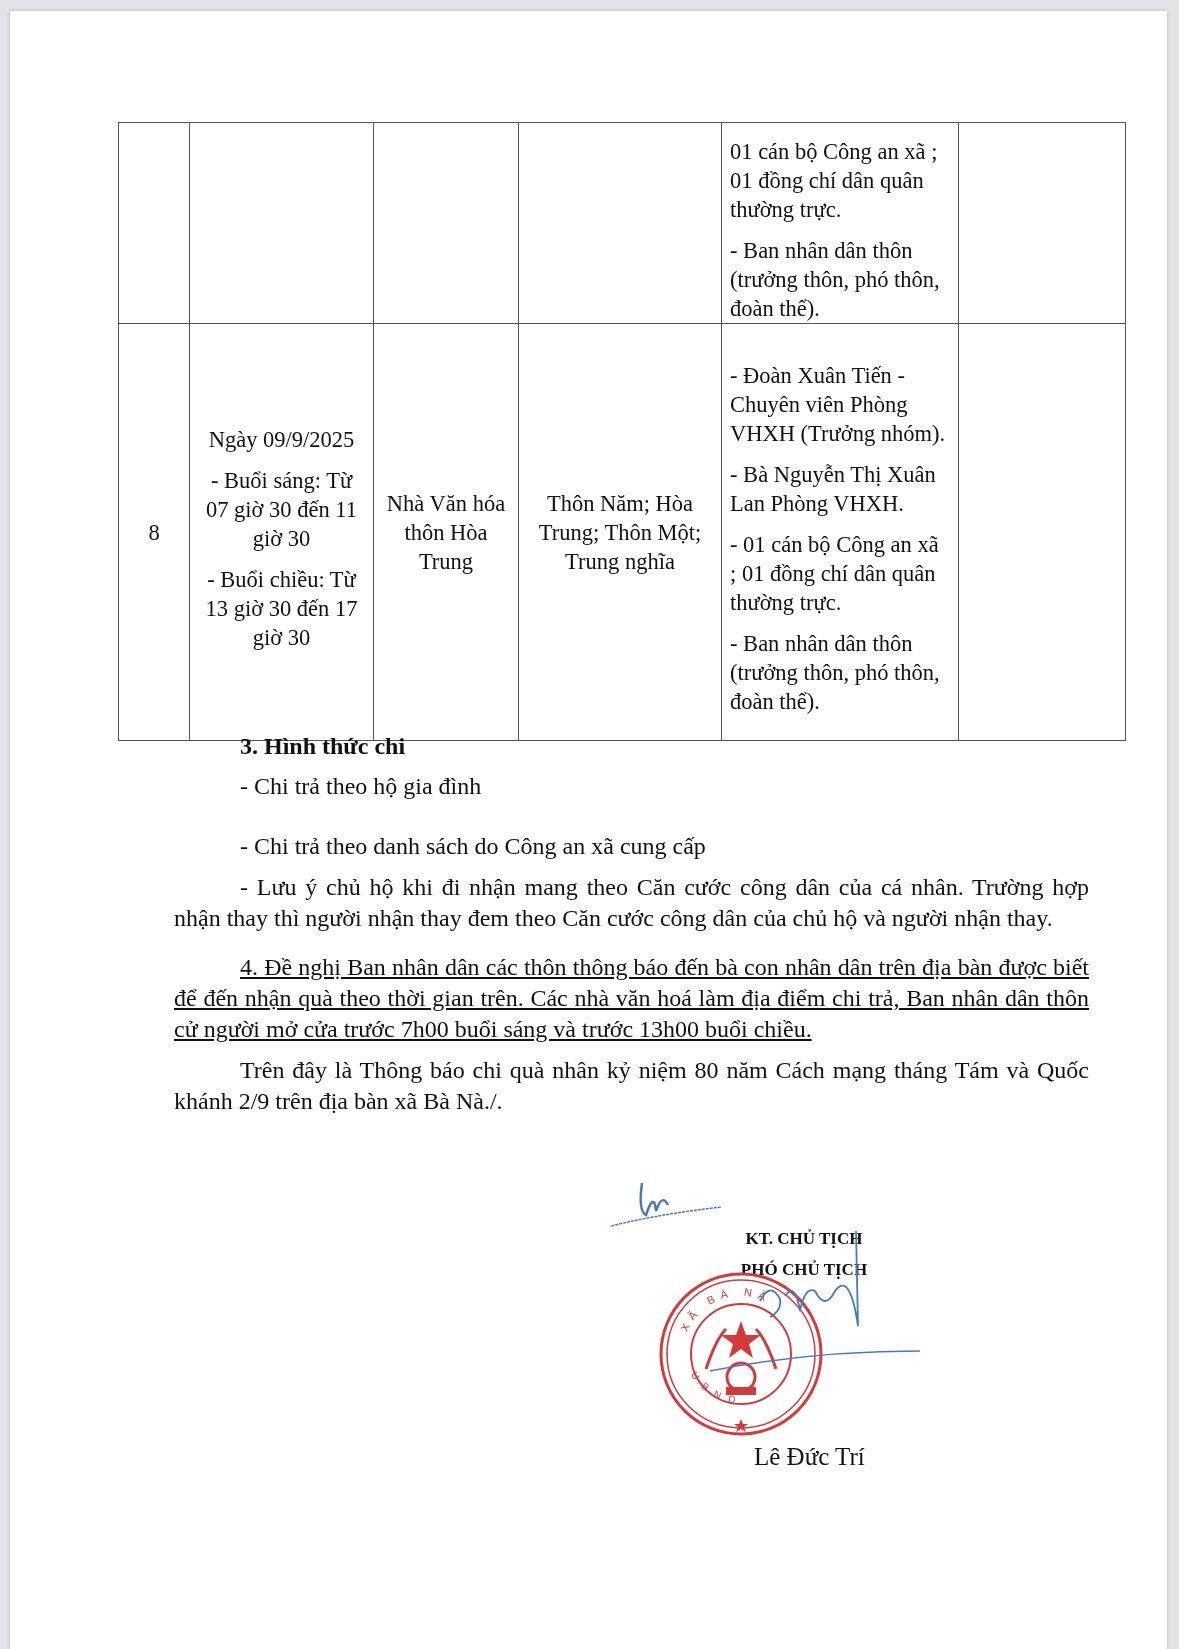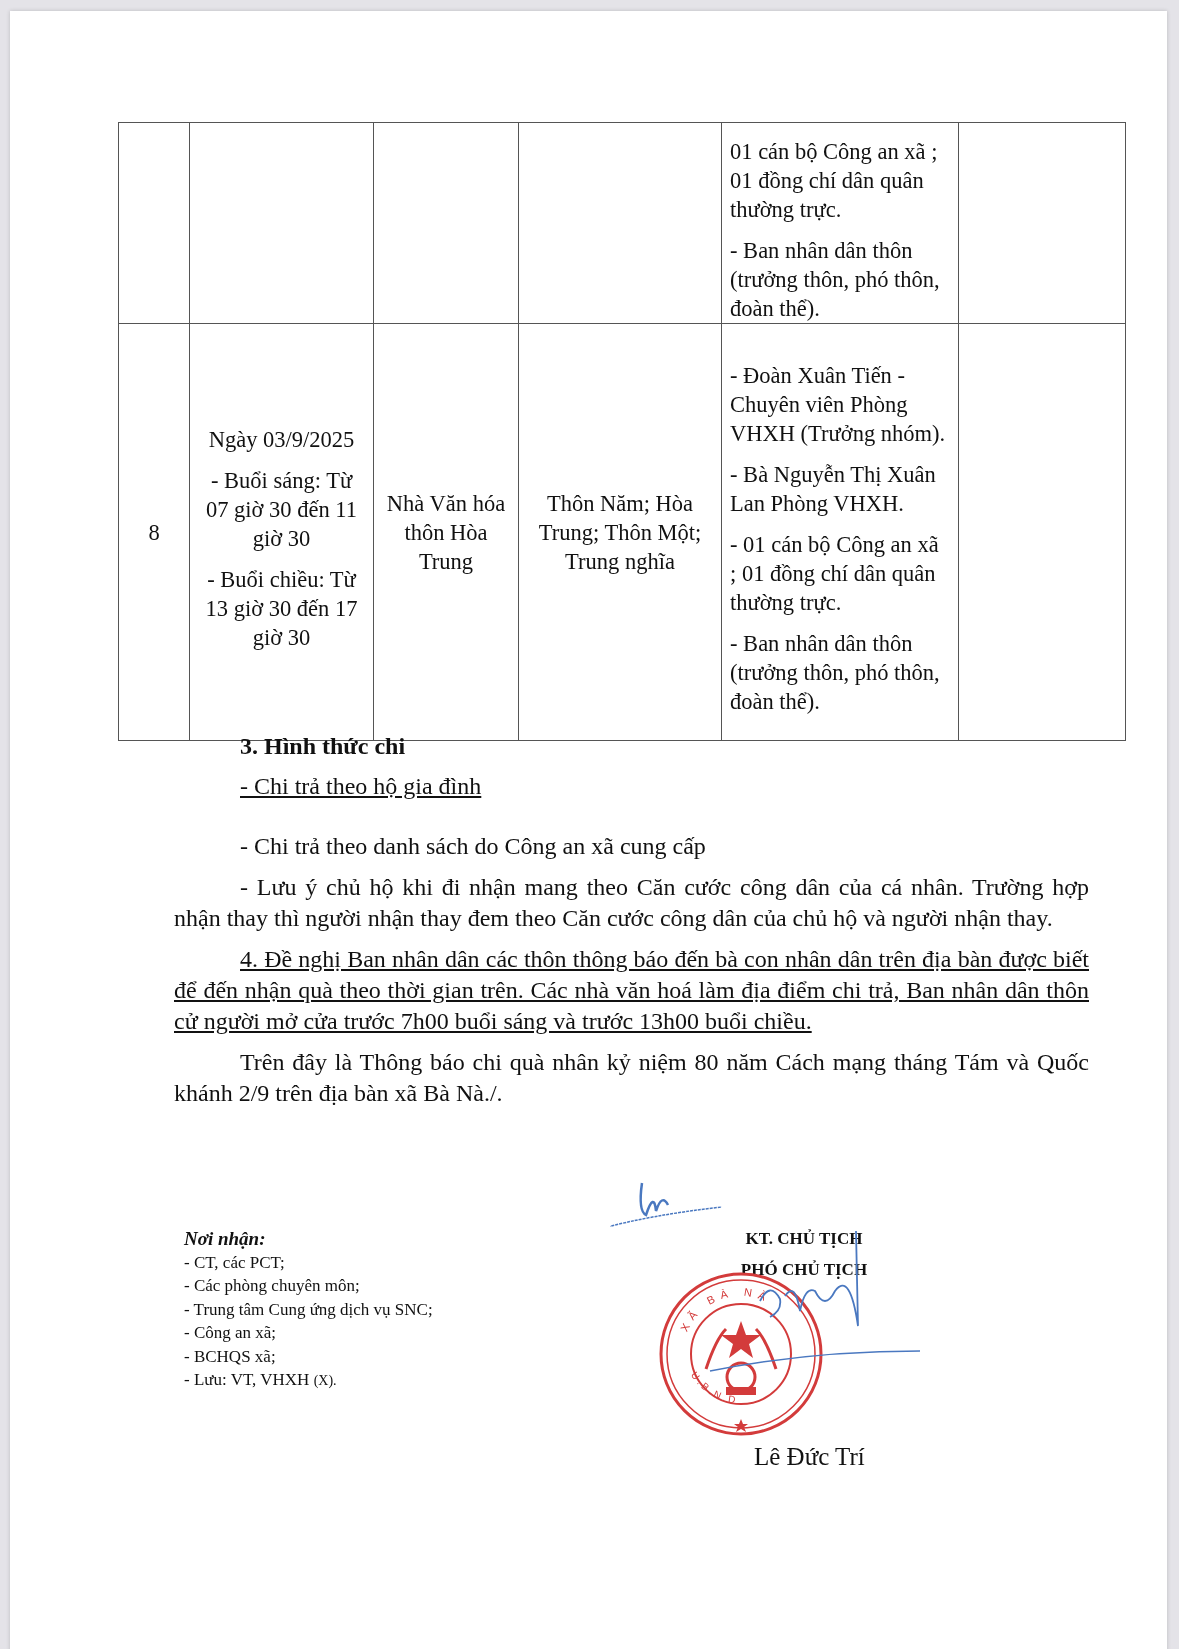--- a/index.html
+++ b/index.html
@@ -81,55 +81,46 @@
       <td class="c4"></td>
       <td class="c5">
         <p class="cell-para">01 cán bộ Công an xã ; 01 đồng chí dân quân thường trực.</p>
         <p class="cell-para">- Ban nhân dân thôn (trưởng thôn, phó thôn, đoàn thể).</p>
       </td>
       <td class="c6"></td>
     </tr>
     <tr class="r2">
       <td class="c1">8</td>
       <td class="c2">
-        <p class="cell-para">Ngày 03/9/2025</p>
+        <p class="cell-para">Ngày 09/9/2025</p>
         <p class="cell-para">- Buổi sáng: Từ 07 giờ 30 đến 11 giờ 30</p>
         <p class="cell-para">- Buổi chiều: Từ 13 giờ 30 đến 17 giờ 30</p>
       </td>
       <td class="c3">Nhà Văn hóa thôn Hòa Trung</td>
       <td class="c4">Thôn Năm; Hòa Trung; Thôn Một; Trung nghĩa</td>
       <td class="c5">
         <p class="cell-para">- Đoàn Xuân Tiến - Chuyên viên Phòng VHXH (Trưởng nhóm).</p>
         <p class="cell-para">- Bà Nguyễn Thị Xuân Lan Phòng VHXH.</p>
         <p class="cell-para">- 01 cán bộ Công an xã ; 01 đồng chí dân quân thường trực.</p>
         <p class="cell-para">- Ban nhân dân thôn (trưởng thôn, phó thôn, đoàn thể).</p>
       </td>
       <td class="c6"></td>
     </tr>
   </tbody>
     </table>
 
   <div class="body-text" style="top:720px;">
     <p class="blk heading" style="padding-left:66px; margin-bottom:9px;">3. Hình thức chi</p>
-    <p class="blk" style="padding-left:66px; margin-bottom:26px;text-decoration:underline;">- Chi trả theo hộ gia đình</p>
+    <p class="blk" style="padding-left:66px; margin-bottom:26px;">- Chi trả theo hộ gia đình</p>
     <p class="blk" style="padding-left:66px; margin-bottom:10px;margin-top:29px;">- Chi trả theo danh sách do Công an xã cung cấp</p>
-    <p class="blk indent" style="margin-bottom:10px;">- Lưu ý chủ hộ khi đi nhận mang theo Căn cước công dân của cá nhân. Trường hợp nhận thay thì người nhận thay đem theo Căn cước công dân của chủ hộ và người nhận thay.</p>
+    <p class="blk indent" style="margin-bottom:18px;">- Lưu ý chủ hộ khi đi nhận mang theo Căn cước công dân của cá nhân. Trường hợp nhận thay thì người nhận thay đem theo Căn cước công dân của chủ hộ và người nhận thay.</p>
     <p class="blk indent" style="margin-bottom:10px;text-decoration:underline;">4. Đề nghị Ban nhân dân các thôn thông báo đến bà con nhân dân trên địa bàn được biết để đến nhận quà theo thời gian trên. Các nhà văn hoá làm địa điểm chi trả, Ban nhân dân thôn cử người mở cửa trước 7h00 buổi sáng và trước 13h00 buổi chiều.</p>
     <p class="blk indent">Trên đây là Thông báo chi quà nhân kỷ niệm 80 năm Cách mạng tháng Tám và Quốc khánh 2/9 trên địa bàn xã Bà Nà./.</p>
   </div>
 
-  <div class="recipients">
-    <div class="title">Nơi nhận:</div>
-    <div>- CT, các PCT;</div>
-    <div>- Các phòng chuyên môn;</div>
-    <div>- Trung tâm Cung ứng dịch vụ SNC;</div>
-    <div>- Công an xã;</div>
-    <div>- BCHQS xã;</div>
-    <div><span>- Lưu: VT, VHXH </span><span class="small">(X).</span></div>
-  </div>
 
   <div class="sign-block">
     <div>KT. CHỦ TỊCH</div>
     <div>PHÓ CHỦ TỊCH</div>
   </div>
 
   <svg class="stamp" width="170" height="170" viewBox="0 0 170 170">
     <circle cx="85" cy="85" r="80" fill="none" stroke="#d33b3b" stroke-width="3"></circle>
     <circle cx="85" cy="85" r="74" fill="none" stroke="#d33b3b" stroke-width="1.5"></circle>
     <circle cx="85" cy="85" r="50" fill="none" stroke="#d33b3b" stroke-width="2"></circle>

